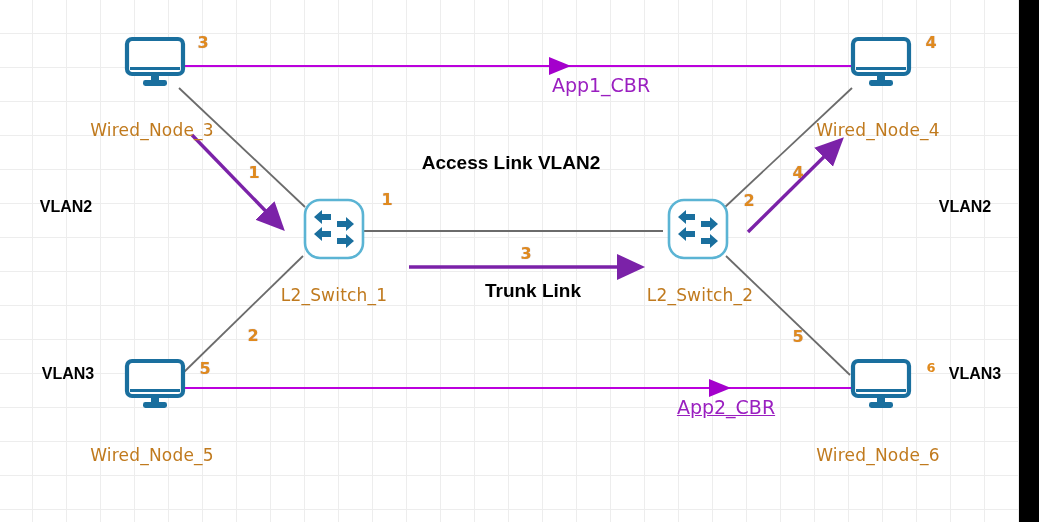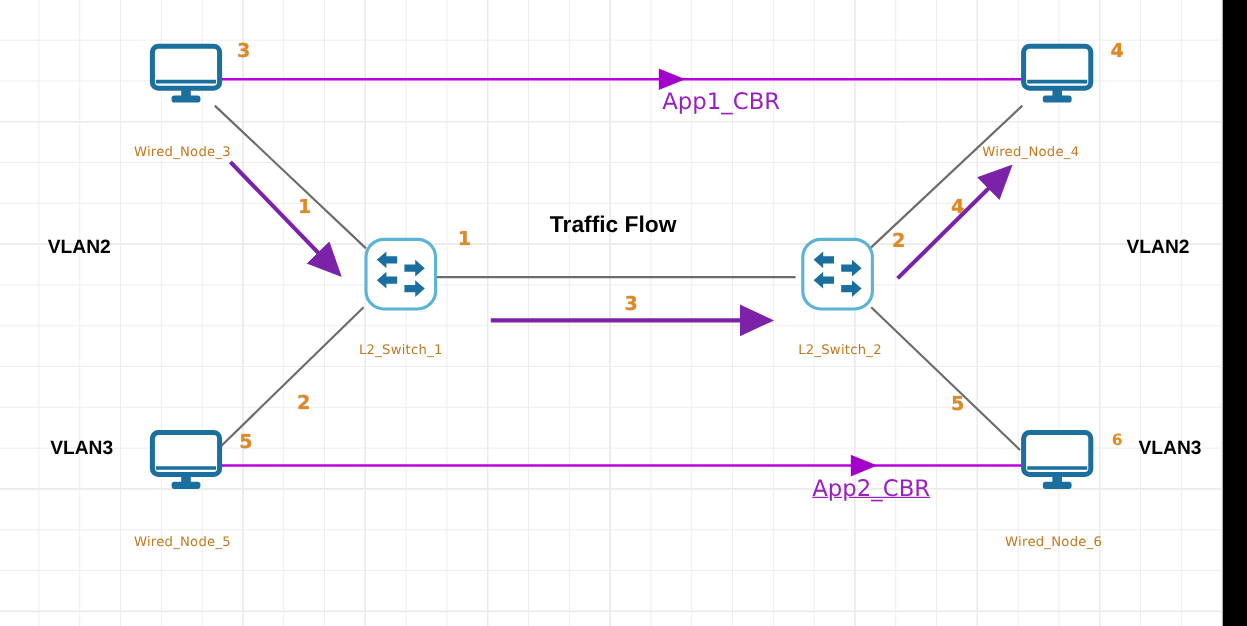--- a/index.html
+++ b/index.html
@@ -64,21 +64,21 @@
   .node-icon {
     position: absolute;
     transform: translate(-50%, -50%);
   }
   .node-label {
     position: absolute;
     transform: translate(-50%, 0);
     white-space: nowrap;
     color: #c07a1e;
     font-family: "DejaVu Sans", sans-serif;
-    font-size: 11px;
+    font-size: 17px;
     letter-spacing: 0.2px;
   }
   .port-num {
     position: absolute;
     color: #e08a1e;
     font-family: "DejaVu Sans", sans-serif;
     font-size: 16px;
     font-weight: 600;
     transform: translate(-50%, -50%);
     white-space: nowrap;
@@ -178,21 +178,21 @@
     <div class="node" style="left:881px; top:66px;">
       <div class="node-icon" style="left:0; top:0;">
         <svg width="62" height="56" viewBox="0 0 62 56">
           <rect x="3" y="3" width="56" height="35" rx="5" ry="5" fill="#ffffff" stroke="#1a6f9e" stroke-width="4.2"></rect>
           <line x1="6" y1="32.5" x2="56" y2="32.5" stroke="#1a6f9e" stroke-width="3"></line>
           <rect x="27" y="38" width="8" height="7" fill="#1a6f9e"></rect>
           <rect x="19" y="44" width="24" height="6" rx="2.4" fill="#1a6f9e"></rect>
         </svg>
       </div>
     </div>
-    <div class="node-label" style="left:859px; top:120px;">Wired_Node_4</div>
+    <div class="node-label" style="left:878px; top:120px;">Wired_Node_4</div>
     <div class="port-num" style="left:931px; top:42px;">4</div>
 
     <div class="node" style="left:155px; top:388px;">
       <div class="node-icon" style="left:0; top:0;">
         <svg width="62" height="56" viewBox="0 0 62 56">
           <rect x="3" y="3" width="56" height="35" rx="5" ry="5" fill="#ffffff" stroke="#1a6f9e" stroke-width="4.2"></rect>
           <line x1="6" y1="32.5" x2="56" y2="32.5" stroke="#1a6f9e" stroke-width="3"></line>
           <rect x="27" y="38" width="8" height="7" fill="#1a6f9e"></rect>
           <rect x="19" y="44" width="24" height="6" rx="2.4" fill="#1a6f9e"></rect>
         </svg>
@@ -250,20 +250,21 @@
     <div class="port-num" style="left:526px; top:253px;">3</div>
     <div class="port-num" style="left:749px; top:200px;">2</div>
     <div class="port-num" style="left:798px; top:172px;">4</div>
     <div class="port-num" style="left:798px; top:336px;">5</div>
 
     <div class="vlan-tag" style="left:66px; top:207px;">VLAN2</div>
     <div class="vlan-tag" style="left:965px; top:207px;">VLAN2</div>
     <div class="vlan-tag" style="left:68px; top:374px;">VLAN3</div>
     <div class="vlan-tag" style="left:975px; top:374px;">VLAN3</div>
 
-    <div class="flow-text" style="left:511px; top:188px;">Traffic Flow</div>
+    <div class="flow-text" style="left:511px; top:163px;">Access Link VLAN2</div>
+    <div class="flow-text" style="left:533px; top:291px;">Trunk Link</div>
 
     <div class="app-text" style="left:601px; top:85px;">App1_CBR</div>
     <div class="app-text" style="left:726px; top:407px;text-decoration:underline;">App2_CBR</div>
 
   </div>
   <div id="edge-black"></div>
 </div>
 
 </body></html>

